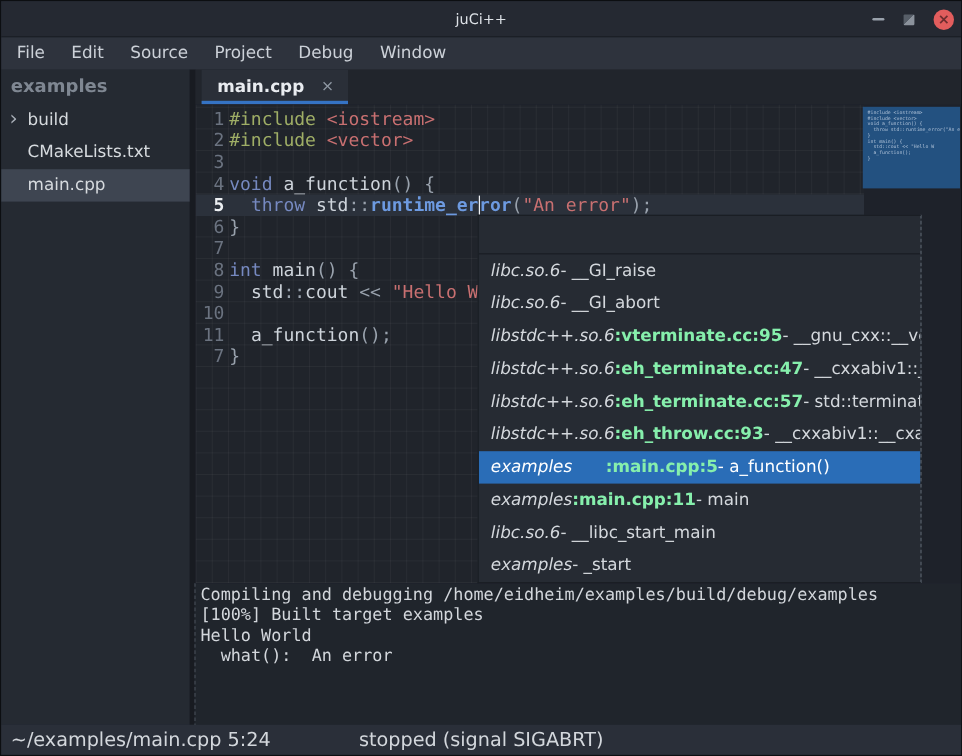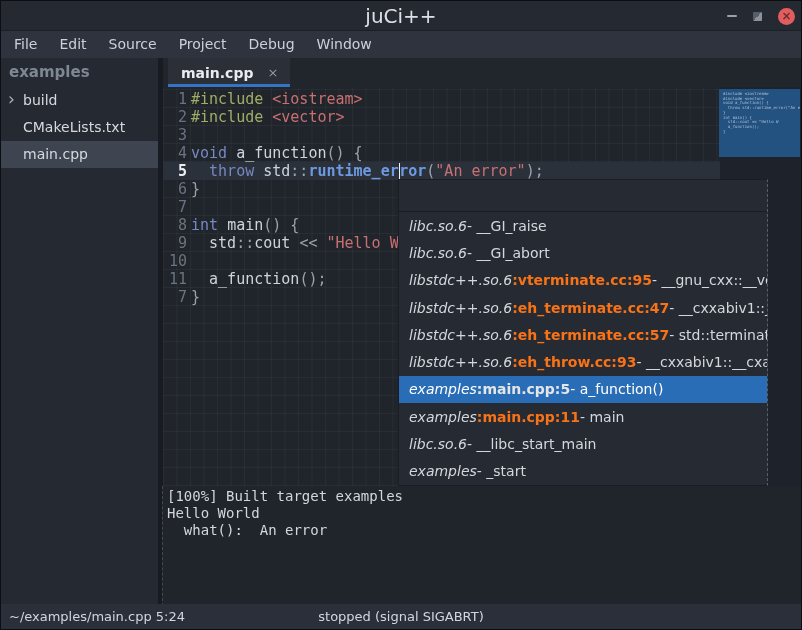--- a/index.html
+++ b/index.html
@@ -21,21 +21,21 @@
     background:#262b33;border:1px solid #0c0e11;
     display:flex;flex-direction:column;overflow:hidden;
     color:#d3d7dc;
   }
   
   .titlebar{
     height:30px;background:#252932;flex:0 0 30px;
     display:flex;align-items:center;position:relative;
     border-bottom:1px solid #1b1f26;
   }
-  .title{position:absolute;left:0;right:0;text-align:center;font-size:20px;color:#dde1e6;}
+  .title{position:absolute;left:0;right:0;text-align:center;font-size:12px;color:#dde1e6;}
   .win-controls{position:absolute;right:6px;top:0;height:30px;display:flex;align-items:center;gap:16px;}
   .btn-min{width:10px;height:2px;background:#99a1ab;border-radius:1px;}
   .btn-restore{width:9px;height:9px;border-radius:1px;
     background:linear-gradient(315deg,#8b929c 50%,#575e68 50%);}
   .btn-close{width:17px;height:17px;border-radius:50%;background:var(--close-button);
     display:flex;align-items:center;justify-content:center;
     color:#6e2d2f;font-size:12px;font-weight:bold;line-height:1;}
   
   .menubar{height:27px;flex:0 0 27px;background:#2e333d;display:flex;align-items:flex-start;padding-left:2px;}
   .menu-item{padding:0 11px;font-size:14px;color:#ccd1d8;line-height:27px;}
@@ -88,30 +88,30 @@
   
   .popup{position:absolute;left:235px;top:92px;width:370px;height:307px;
     background:#262b33;border:1px solid #1a1e24;border-right:1px dashed #58606b;
     display:flex;flex-direction:column;overflow:hidden;}
   .popup-header{flex:0 0 32px;border-bottom:1px solid #191d23;}
   .popup-list{flex:1 1 auto;display:flex;flex-direction:column;}
   .frame{flex:1 1 auto;display:flex;align-items:center;padding-left:10px;
     font-size:14px;color:#d4d8dd;white-space:nowrap;overflow:hidden;}
   .frame.selected{background:var(--accent-selection);color:#ffffff;}
   .frame .mod{font-style:italic;}
-  .frame .file{font-weight:bold;color:#f97316;}
-  .frame.selected .file{color:#e5e5e5;}
+  .frame .file{font-weight:bold;color:#86efac;}
+  .frame.selected .file{color:#86efac;margin-left:28px;}
   
   .terminal{flex:0 0 120px;background:#20252c;border-left:1px dashed #444a54;margin-left:-1px;
     padding:2px 4px;overflow:hidden;}
   .term-line{font-family:"DejaVu Sans Mono","Liberation Mono",monospace;font-size:14px;line-height:17px;
     color:#d3d7dc;white-space:pre;}
   
   .statusbar{height:25px;flex:0 0 25px;background:#2a2f39;position:relative;
-    display:flex;align-items:center;font-size:13px;color:#d3d7dc;}
+    display:flex;align-items:center;font-size:16px;color:#d3d7dc;}
   .status-left{padding-left:8px;}
   .status-center{position:absolute;left:0;right:0;text-align:center;}
 </style>
 </head>
 <body>
 
 <div class="window">
 
   <div class="titlebar">
     <div class="title">juCi++</div>
@@ -233,20 +233,21 @@
               </div>
               <div class="frame">
                 <span class="mod">examples</span>
                 <span> - _start</span>
               </div>
             </div>
         </div>
       </div>
 
       <div class="terminal" id="terminal">
+          <div class="term-line">Compiling and debugging /home/eidheim/examples/build/debug/examples</div>
           <div class="term-line">[100%] Built target examples</div>
           <div class="term-line">Hello World</div>
           <div class="term-line">  what():  An error</div>
         </div>
 
     </div>
   </div>
 
   <div class="statusbar">
     <div class="status-left">~/examples/main.cpp 5:24</div>

